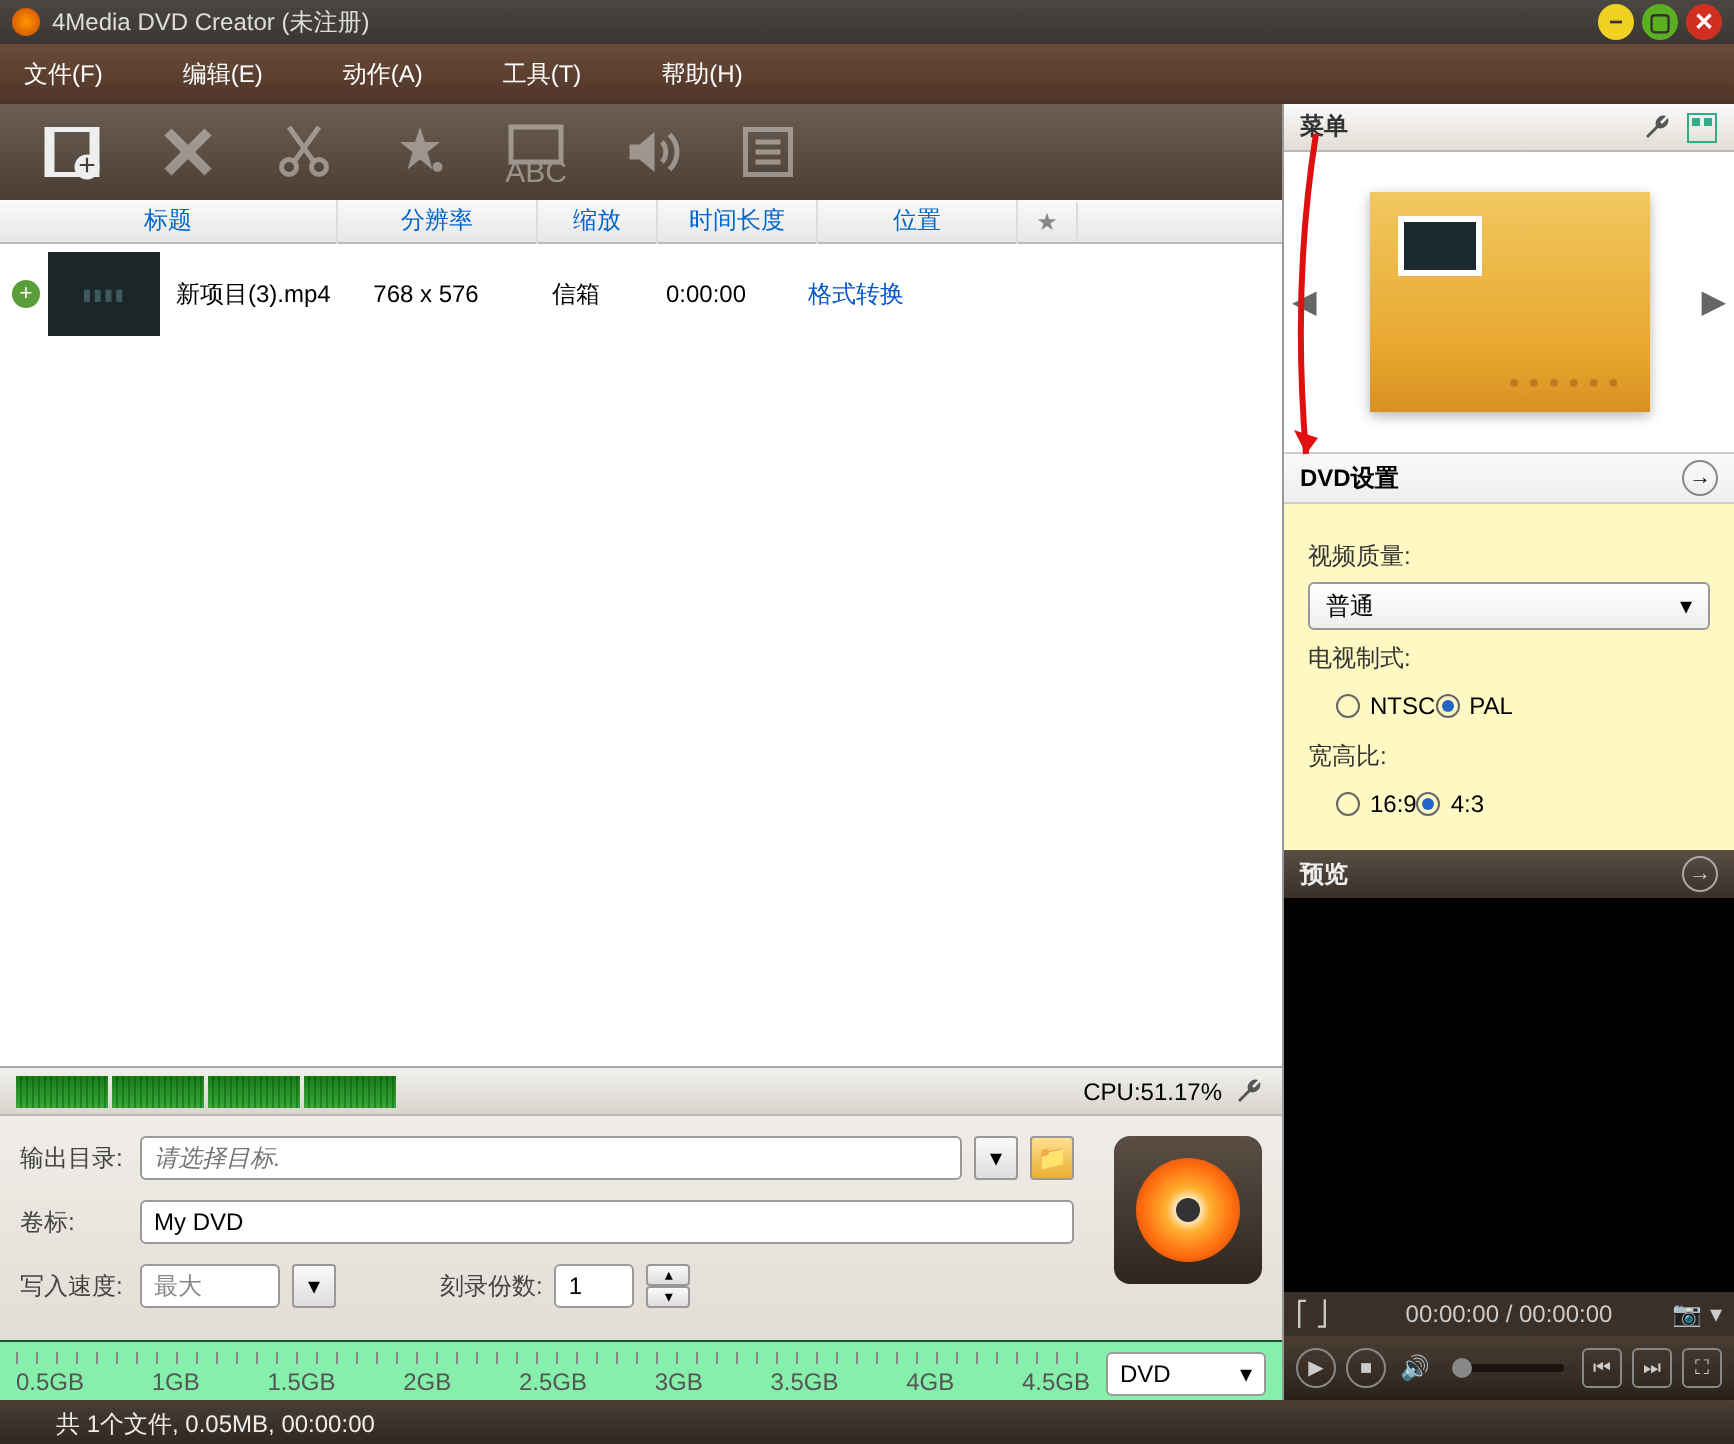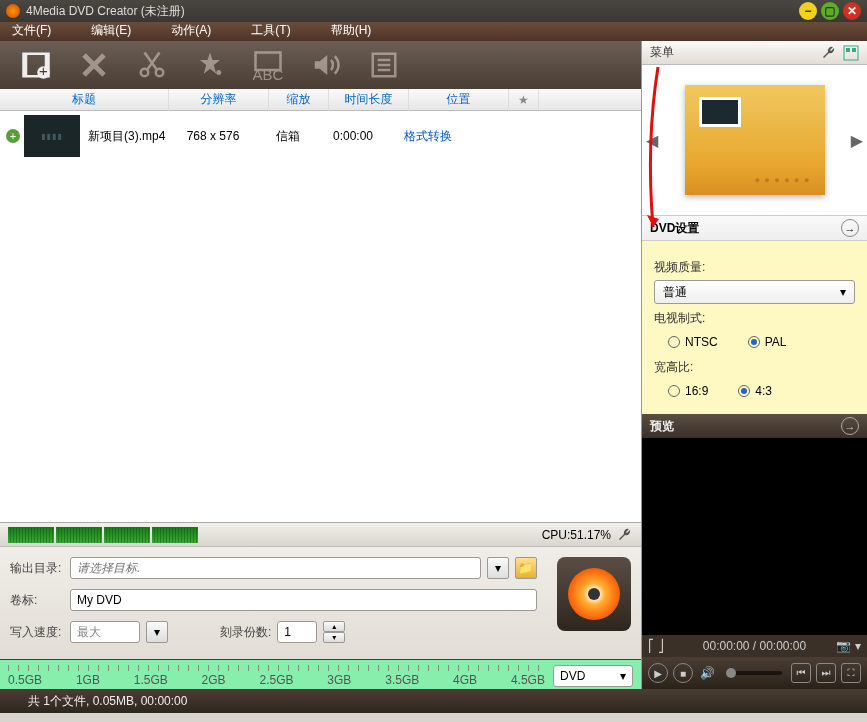--- a/index.html
+++ b/index.html
@@ -1,21 +1,21 @@
 <!DOCTYPE html>
 <html><head>
 <meta charset="utf-8">
 <style>
 *{box-sizing:border-box;margin:0;padding:0;font-family:"Microsoft YaHei",Arial,sans-serif;font-size:12px}
 body{width:867px;height:722px;background:#d8d5ce;overflow:hidden}
 .titlebar{height:22px;background:linear-gradient(#4a4642,#3a3632);display:flex;align-items:center;padding:0 6px;color:#ddd}
 .titlebar .app-icon{width:14px;height:14px;border-radius:50%;background:radial-gradient(#f90,#c40);margin-right:6px}
 .titlebar .spacer{flex:1}
 .winbtn{width:18px;height:18px;border-radius:50%;margin-left:4px;display:flex;align-items:center;justify-content:center;font-weight:bold;color:#333;cursor:pointer}
-.menubar{height:19px;background:linear-gradient(#6b4c3a,#4e3427);display:flex;align-items:flex-start;padding:0 12px}
+.menubar{height:30px;background:linear-gradient(#6b4c3a,#4e3427);display:flex;align-items:center;padding:0 12px}
 .menubar span{color:#fff;margin-right:40px;cursor:pointer}
 .main{display:flex;height:calc(100% - 22px - 28px - 24px)}
 .left{flex:1;display:flex;flex-direction:column;border-right:1px solid #999}
 .right{width:225px;display:flex;flex-direction:column;background:#fff}
 .toolbar{height:48px;background:linear-gradient(#6b5e54,#4a3e34);display:flex;align-items:center;gap:22px;padding:0 18px;position:relative}
 .toolbar .tbtn{width:36px;height:36px;display:flex;align-items:center;justify-content:center;opacity:.55}
 .toolbar .tbtn.active{opacity:1}
 .toolbar svg{width:30px;height:30px;fill:#d8d0c8}
 .colhdr{height:22px;background:linear-gradient(#fafafa,#e7e7e7);display:flex;align-items:center;border-bottom:1px solid #bbb;color:#0066cc;font-size:11px}
 .colhdr div{text-align:center;border-right:1px solid #ddd;padding:3px 0}
@@ -36,37 +36,37 @@
 .tinput{flex:1;height:22px;border:1px solid #999;border-radius:3px;padding:0 6px;background:#fff}
 .dbtn{width:22px;height:22px;border:1px solid #999;background:linear-gradient(#fafafa,#ddd);border-radius:2px;display:flex;align-items:center;justify-content:center}
 .burnbtn{width:74px;height:74px;border-radius:8px;background:linear-gradient(#5a4e44,#2e261e);display:flex;align-items:center;justify-content:center;margin-left:10px}
 .disc{width:52px;height:52px;border-radius:50%;background:radial-gradient(circle,#fff 10%,#ffb030 30%,#ff7010 60%,#c03000 100%);position:relative}
 .disc::after{content:"";position:absolute;top:50%;left:50%;width:12px;height:12px;border-radius:50%;background:#333;transform:translate(-50%,-50%)}
 .ruler{height:30px;display:flex;align-items:flex-end;padding:0 8px 2px;border-top:1px solid #14532d;background:#86efac}
 .ruler .ticks{flex:1;display:flex;justify-content:space-between;font-size:10px;color:#555;position:relative}
 .ruler .ticks::before{content:"";position:absolute;top:-8px;left:0;right:0;height:6px;background:repeating-linear-gradient(90deg,#888 0 1px,transparent 1px 10px)}
 .dvdsel{width:80px;height:22px;border:1px solid #999;border-radius:3px;margin-left:8px;display:flex;align-items:center;padding:0 6px;background:#fff;justify-content:space-between}
 .statusbar{height:24px;background:linear-gradient(#4a3e34,#2e261e);color:#eee;display:flex;align-items:center;padding:0 28px;font-size:11px}
-.rhdr{height:24px;background:linear-gradient(#fafafa,#e2ddd5);display:flex;align-items:center;padding:0 8px;font-weight:normal;color:#333;border-bottom:1px solid #bbb}
+.rhdr{height:24px;background:linear-gradient(#fafafa,#e2ddd5);display:flex;align-items:center;padding:0 8px;font-weight:bold;color:#333;border-bottom:1px solid #bbb}
 .rhdr .spacer{flex:1}
 .ricon{width:16px;height:16px;margin-left:6px}
 .menu-prev{height:150px;display:flex;align-items:center;justify-content:center;background:#fff;position:relative}
 .menu-prev .nav{position:absolute;font-size:16px;color:#666;cursor:pointer}
 .nav.l{left:4px}.nav.r{right:4px}
 .menu-img{width:140px;height:110px;background:linear-gradient(#f0c860 0%,#e8a830 70%,#d89020 100%);box-shadow:0 2px 6px rgba(0,0,0,.3);position:relative}
 .menu-img .mini{position:absolute;top:12px;left:14px;width:42px;height:30px;background:#fff;padding:3px}
 .menu-img .mini div{width:100%;height:100%;background:#1a2a2e}
 .menu-img .dots{position:absolute;bottom:10px;right:14px;font-size:9px;color:#c07820;letter-spacing:1px}
 .sect-title{height:26px;display:flex;align-items:center;padding:0 8px;font-weight:bold;background:linear-gradient(#fafafa,#eee);border-top:1px solid #ccc;border-bottom:1px solid #ccc}
 .sect-title .spacer{flex:1}
 .arrow-c{width:18px;height:18px;border-radius:50%;border:1px solid #888;display:flex;align-items:center;justify-content:center;font-size:11px}
 .dvdset{padding:12px 12px;background:#fef9c3;flex-shrink:0}
 .dvdset .lbl{color:#333;margin:6px 0 4px}
 .qsel{height:24px;border:1px solid #999;border-radius:3px;display:flex;align-items:center;padding:0 8px;justify-content:space-between;background:linear-gradient(#fff,#eee)}
-.radios{display:flex;gap:30px;padding:4px 0 4px 14px}
+.radios{display:flex;padding:4px 0 4px 14px}
 .radios label{display:flex;align-items:center;gap:5px;cursor:pointer}
 .radio{width:12px;height:12px;border:1px solid #666;border-radius:50%;display:inline-block;position:relative}
 .radio.on::after{content:"";position:absolute;inset:2px;border-radius:50%;background:#2266cc}
 .prev-hdr{height:24px;background:linear-gradient(#5a4e44,#3a3028);color:#eee;display:flex;align-items:center;padding:0 8px;font-weight:bold}
 .prev-hdr .spacer{flex:1}
 .preview{flex:1;background:#000}
 .timeinfo{height:22px;background:#3a3028;color:#ccc;display:flex;align-items:center;justify-content:center;font-size:11px;position:relative}
 .timeinfo .ic{position:absolute;display:flex;gap:4px}
 .timeinfo .ic.l{left:6px}.timeinfo .ic.r{right:6px}
 .pctrl{height:32px;background:linear-gradient(#4a3e34,#2a221a);display:flex;align-items:center;padding:0 6px;gap:5px}

